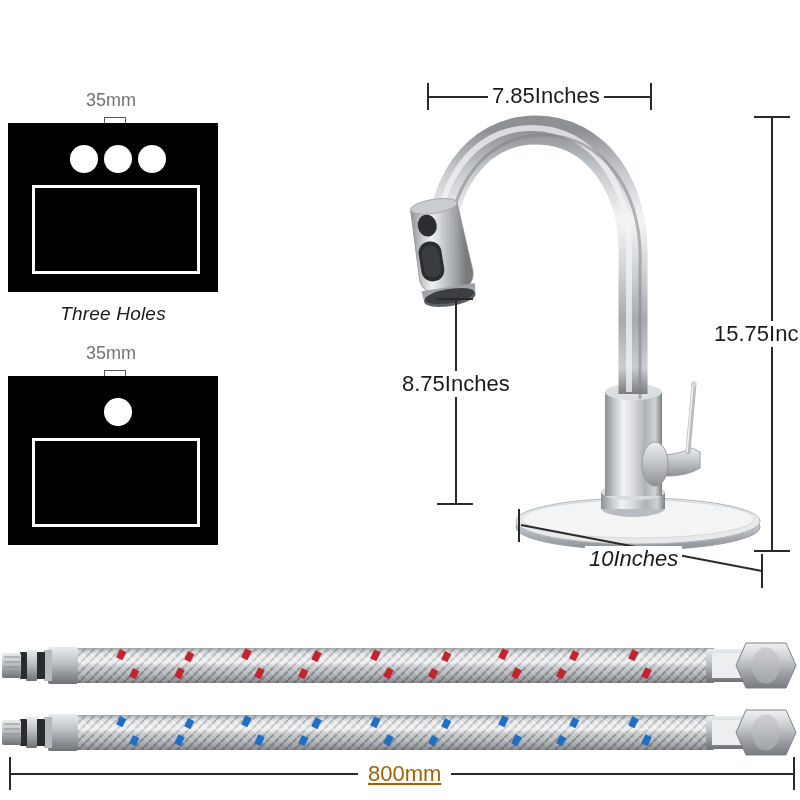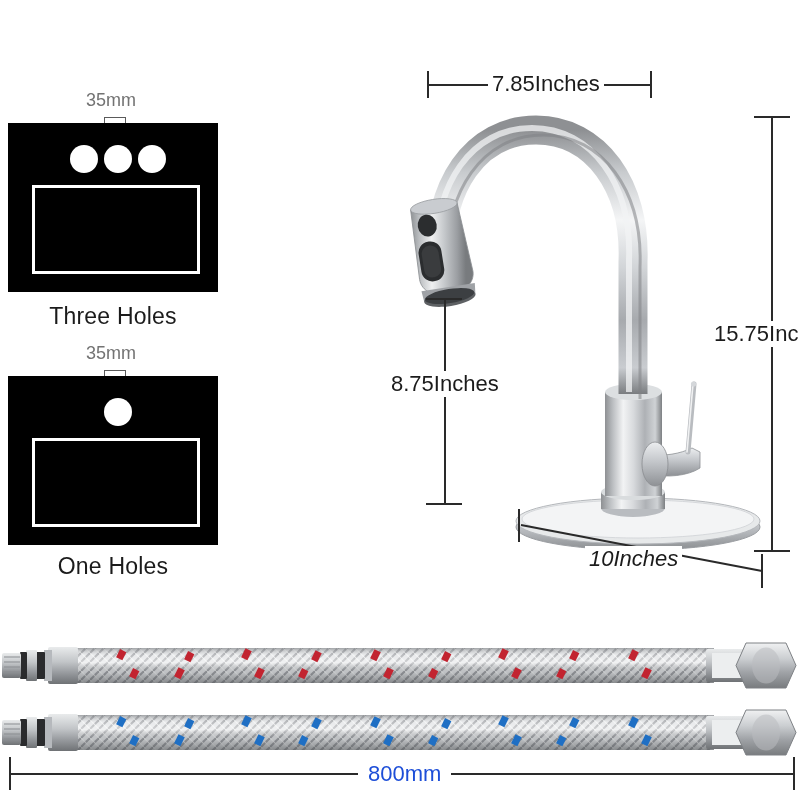--- a/index.html
+++ b/index.html
@@ -32,23 +32,24 @@
   }
   .hole {
     position: absolute;
     background: #ffffff;
     border-radius: 50%;
   }
   .panel-caption {
     position: absolute;
     text-align: center;
     color: #1b1b1b;
-    font-size: 23px;
+    font-size: 19px;
     letter-spacing: .2px;
     white-space: nowrap;
+    font-style: italic;
   }
 
   
   .dim-label {
     position: absolute;
     color: #737373;
     white-space: nowrap;
   }
   .mm-label { font-size: 18px; }
   .bracket-line {
@@ -75,21 +76,22 @@
 
   
   .hose-wrap { position: absolute; }
 
   
   .bottom-rule-text {
     position: absolute;
     font-size: 22px;
     background: #ffffff;
     padding: 0 10px;
-    color: #1d4ed8;
+    color: #a16207;
+    text-decoration: underline;
   }
 </style>
 </head>
 <body>
 
 <div id="canvas">
 
   <div class="abs" style="left:0;top:0;width:240px;height:340px;">
 
     <div class="dim-label mm-label" style="left:86px;top:90px;">35mm</div>
@@ -112,21 +114,20 @@
     <div class="dim-label mm-label" style="left:86px;top:343px;">35mm</div>
     <div class="bracket-line" style="left:104px;top:370px;width:22px;height:1px;"></div>
     <div class="bracket-line" style="left:104px;top:370px;width:1px;height:50px;"></div>
     <div class="bracket-line" style="left:125px;top:370px;width:1px;height:50px;"></div>
 
     <div class="sink-panel abs" style="left:8px;top:376px;width:210px;height:169px;">
       <div class="hole" style="left:96px;top:22px;width:28px;height:28px;"></div>
       <div class="sink-inner" style="left:24px;top:62px;width:162px;height:83px;"></div>
     </div>
 
-    <div class="panel-caption" style="left:8px;top:553px;width:210px;">One Holes</div>
   </div>
 
   <svg id="faucet" width="800" height="800" viewBox="0 0 800 800">
     <defs>
       <linearGradient id="steelV" x1="0" y1="0" x2="1" y2="0">
         <stop offset="0%" stop-color="#8e9093"></stop>
         <stop offset="14%" stop-color="#bcbfc2"></stop>
         <stop offset="32%" stop-color="#f2f3f4"></stop>
         <stop offset="50%" stop-color="#d8dadd"></stop>
         <stop offset="70%" stop-color="#aeb1b5"></stop>
@@ -216,28 +217,28 @@
                C 429 306, 417 302, 417 298 Z" fill="#9fa2a6"></path>
       <ellipse cx="443" cy="299" rx="26" ry="8" fill="#5e6164"></ellipse>
       <ellipse cx="443" cy="297" rx="25" ry="7" fill="#3c3f42"></ellipse>
 
       <ellipse cx="432" cy="224" rx="9.5" ry="11" fill="#2b2d2f"></ellipse>
       <rect x="419" y="240" width="23" height="40" rx="11" fill="#2b2d2f"></rect>
       <rect x="422" y="244" width="17" height="32" rx="8" fill="#3a3c3e"></rect>
     </g>
   </svg>
 
-  <div class="abs" style="left:0;top:0;width:640px;height:120px;">
+  <div class="abs" style="left:0;top:12px;width:640px;height:120px;">
     <div class="rule-h" style="left:427px;top:84px;width:225px;"></div>
     <div class="tick-v" style="left:427px;top:71px;height:27px;"></div>
     <div class="tick-v" style="left:650px;top:71px;height:27px;"></div>
     <div class="dim-text" style="left:488px;top:71px;">7.85Inches</div>
   </div>
 
-  <div class="abs" style="left:4px;top:0;width:560px;height:560px;">
+  <div class="abs" style="left:15px;top:0;width:560px;height:560px;">
     <div class="rule-v" style="left:440px;top:298px;height:206px;"></div>
     <div class="tick-h" style="left:422px;top:298px;width:36px;"></div>
     <div class="tick-h" style="left:422px;top:503px;width:36px;"></div>
     <div class="dim-text" style="left:383px;top:371px;">8.75Inches</div>
   </div>
 
   <div class="abs" style="left:0;top:0;width:800px;height:600px;">
     <div class="rule-v" style="left:771px;top:116px;height:436px;"></div>
     <div class="tick-h" style="left:754px;top:116px;width:36px;"></div>
     <div class="tick-h" style="left:754px;top:550px;width:36px;"></div>

